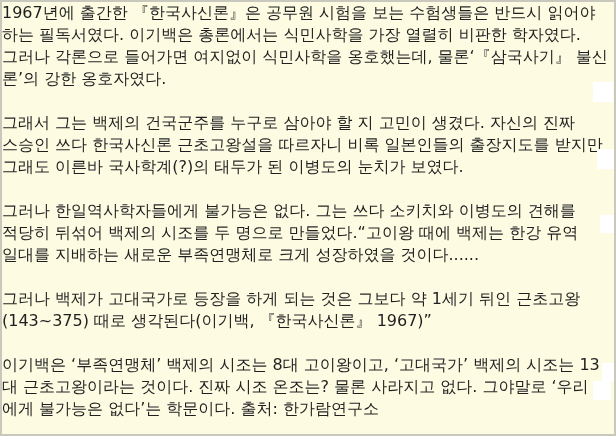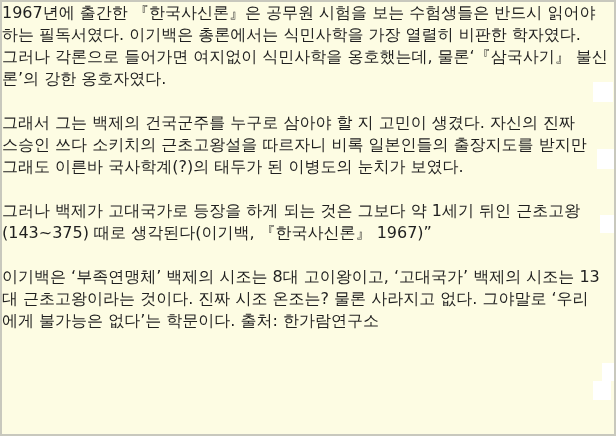--- a/index.html
+++ b/index.html
@@ -34,22 +34,25 @@
 </style>
 </head>
 <body>
 
 <div class="page">
   <p>1967년에 출간한 『한국사신론』은 공무원 시험을 보는 수험생들은 반드시 읽어야
 하는 필독서였다. 이기백은 총론에서는 식민사학을 가장 열렬히 비판한 학자였다.
 그러나 각론으로 들어가면 여지없이 식민사학을 옹호했는데, 물론‘『삼국사기』 불신
 론’의 강한 옹호자였다.</p>
   <p>그래서 그는 백제의 건국군주를 누구로 삼아야 할 지 고민이 생겼다. 자신의 진짜
-스승인 쓰다 소키치의 근초고왕설을 따르자니 비록 일본인들의 출장지도를 받지만
+스승인 쓰다 한국사신론 근초고왕설을 따르자니 비록 일본인들의 출장지도를 받지만
 그래도 이른바 국사학계(?)의 태두가 된 이병도의 눈치가 보였다.</p>
+  <p>그러나 한일역사학자들에게 불가능은 없다. 그는 쓰다 소키치와 이병도의 견해를
+적당히 뒤섞어 백제의 시조를 두 명으로 만들었다.“고이왕 때에 백제는 한강 유역
+일대를 지배하는 새로운 부족연맹체로 크게 성장하였을 것이다......</p>
   <p>그러나 백제가 고대국가로 등장을 하게 되는 것은 그보다 약 1세기 뒤인 근초고왕
 (143~375) 때로 생각된다(이기백, 『한국사신론』 1967)”</p>
   <p>이기백은 ‘부족연맹체’ 백제의 시조는 8대 고이왕이고, ‘고대국가’ 백제의 시조는 13
 대 근초고왕이라는 것이다. 진짜 시조 온조는? 물론 사라지고 없다. 그야말로 ‘우리
 에게 불가능은 없다’는 학문이다. 출처: 한가람연구소</p>
 
   <div class="artifact" style="left:591px;top:80px;width:20px;height:20px;"></div>
   <div class="artifact" style="left:595px;top:147px;width:19px;height:20px;"></div>
   <div class="artifact" style="left:598px;top:213px;width:16px;height:18px;"></div>
   <div class="artifact" style="left:600px;top:361px;width:14px;height:18px;"></div>

